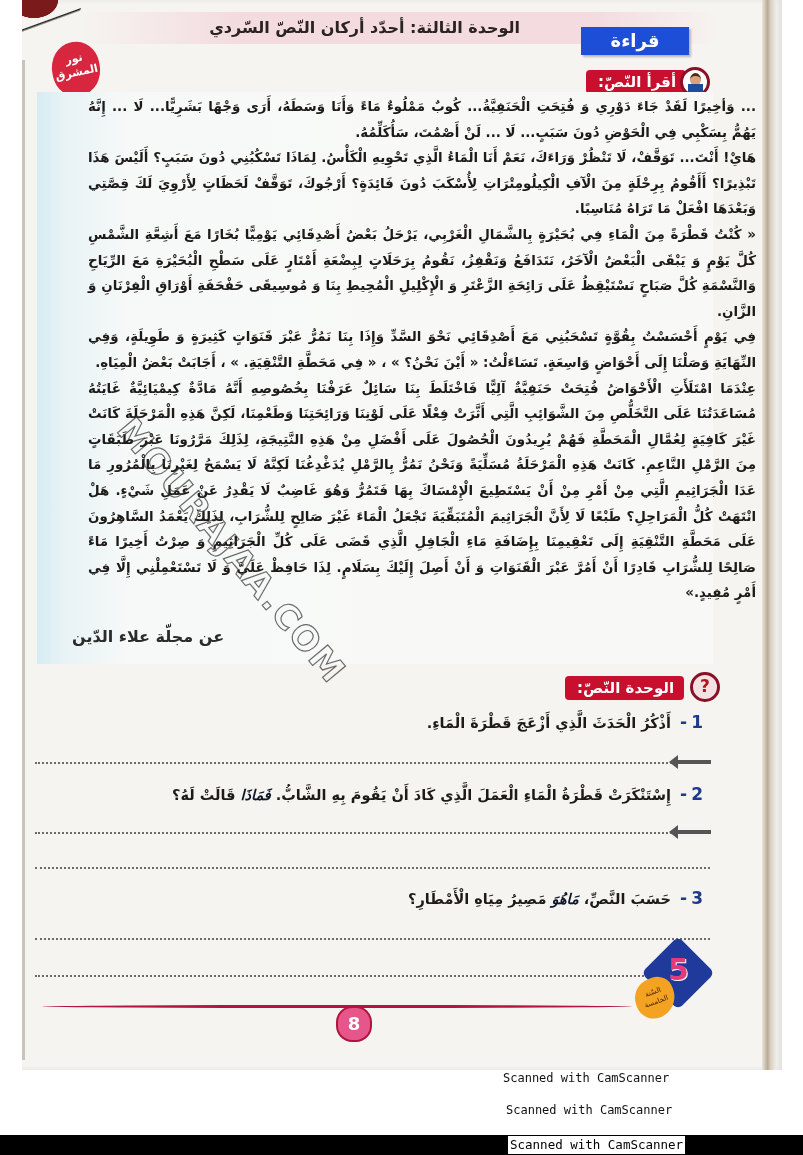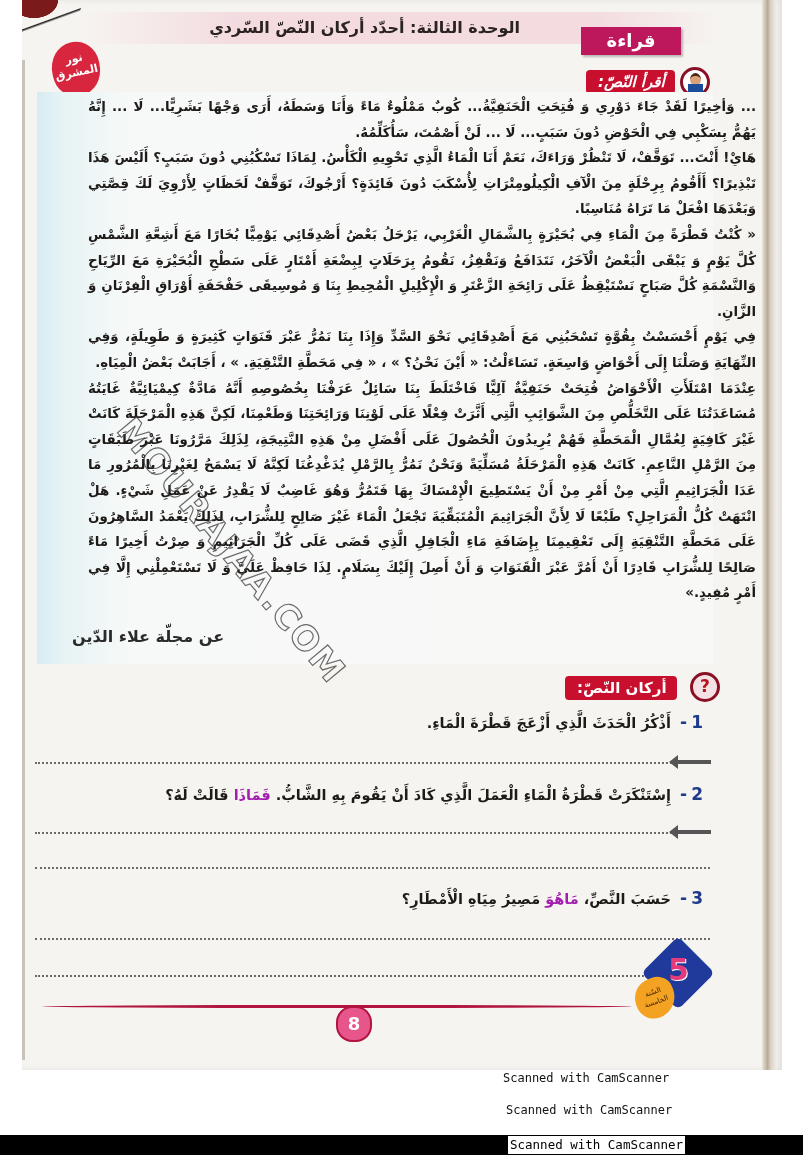--- a/index.html
+++ b/index.html
@@ -24,22 +24,22 @@
     .header-band {
       position: absolute; left: 80px; top: 12px; width: 640px; height: 32px;
       background: linear-gradient(90deg, rgba(246,244,240,0) 0%, #f3dbe0 25%, #f3dbe0 80%, rgba(246,244,240,0) 100%);
       border-radius: 16px;
     }
     .unit-title {
       position: absolute; left: 200px; top: 18px; width: 320px; text-align: right;
       direction: rtl; font-weight: bold; font-size: 16px; color: #2a2320;
     }
     .section-tag {
-      position: absolute; left: 581px; top: 27px; width: 100px; height: 28px;
-      background: #be185d; color: #fff; font-weight: bold; font-size: 18px;
+      position: absolute; left: 581px; top: 27px; width: 108px; height: 28px;
+      background: #1d4ed8; color: #fff; font-weight: bold; font-size: 18px;
       text-align: center; line-height: 28px; direction: rtl;
       box-shadow: 2px 2px 2px rgba(0,0,0,0.25);
     }
     .stamp {
       position: absolute; left: 52px; top: 42px; width: 48px; height: 54px;
       background: #d7263d; border-radius: 50% 45% 50% 45%;
       color: #fff; font-size: 11px; font-weight: bold; text-align: center;
       direction: rtl; line-height: 14px; padding-top: 10px; box-sizing: border-box;
       transform: rotate(-12deg);
     }
@@ -78,21 +78,21 @@
       transform-origin: left top; font-family: "DejaVu Sans", sans-serif;
       font-size: 34px; font-weight: bold; letter-spacing: 2px;
       color: transparent; -webkit-text-stroke: 1.2px #3a3a3a; opacity: 0.75;
       pointer-events: none;
     }
 
     .question {
       position: absolute; right: 100px; direction: rtl; font-size: 14.5px; font-weight: bold; color: #1d1a18;
     }
     .question .num { color: #1e3a8a; font-size: 17px; margin-left: 4px; }
-    .question .hl { color: #a21caf; }
+    .question .hl { color: #0f172a; font-style: italic; }
     .answer-line {
       position: absolute; left: 35px; height: 0; border-top: 2px dotted #6b6b6b;
     }
     .arrow { position: absolute; width: 34px; height: 4px; background: #555; }
     .arrow::before { content: ""; position: absolute; left: -8px; top: -5px; border-right: 9px solid #555; border-top: 7px solid transparent; border-bottom: 7px solid transparent; }
 
     .footer-line {
       position: absolute; left: 42px; top: 1005px; width: 590px; height: 0;
       border-top: 3px solid #b0143f; border-radius: 50%;
     }
@@ -130,35 +130,35 @@
 <div class="page"></div>
 <div class="left-edge"></div>
 <div class="right-edge"></div>
 <div class="corner-art"></div>
 
 <div class="header-band"></div>
 <div class="unit-title">الوحدة الثالثة: أحدّد أركان النّصّ السّردي</div>
 <div class="section-tag">قراءة</div>
 <div class="stamp">نور المشرق</div>
 
-<div class="sub-tag" style="left:586px; top:70px;font-style:italic;">أقرأ النّصّ:</div>
+<div class="sub-tag" style="left:586px; top:70px;">أقرأ النّصّ:</div>
 <div class="tag-icon reader" style="left:680px; top:67px;"></div>
 
 <div class="reading-panel"></div>
 <div class="reading-text">
   <p>... وَأخِيرًا لَقَدْ جَاءَ دَوْرِي وَ فُتِحَتِ الْحَنَفِيَّةُ... كُوبٌ مَمْلُوءٌ مَاءً وَأَنَا وَسَطَهُ، أَرَى وَجْهًا بَشَرِيًّا... لَا ... إِنَّهُ يَهُمُّ بِسَكْبِي فِي الْحَوْضِ دُونَ سَبَبٍ... لَا ... لَنْ أَصْمُتَ، سَأُكَلِّمُهُ.</p>
   <p>هَايْ! أَنْتَ... تَوَقَّفْ، لَا تَنْظُرْ وَرَاءَكَ، نَعَمْ أَنَا الْمَاءُ الَّذِي تَحْوِيهِ الْكَأْسُ. لِمَاذَا تَسْكُبُنِي دُونَ سَبَبٍ؟ أَلَيْسَ هَذَا تَبْذِيرًا؟ أَأَقُومُ بِرِحْلَةٍ مِنَ الْآفِ الْكِيلُومِتْرَاتِ لِأُسْكَبَ دُونَ فَائِدَةٍ؟ أَرْجُوكَ، تَوَقَّفْ لَحَظَاتٍ لِأَرْوِيَ لَكَ قِصَّتِي وَبَعْدَهَا افْعَلْ مَا تَرَاهُ مُنَاسِبًا.</p>
   <p>« كُنْتُ قَطْرَةً مِنَ الْمَاءِ فِي بُحَيْرَةٍ بِالشَّمَالِ الْغَرْبِي، يَرْحَلُ بَعْضُ أَصْدِقَائِي يَوْمِيًّا بُخَارًا مَعَ أَشِعَّةِ الشَّمْسِ كُلَّ يَوْمٍ وَ يَبْقَى الْبَعْضُ الْآخَرُ، نَتَدَافَعُ وَنَقْفِزُ، نَقُومُ بِرَحَلَاتٍ لِبِضْعَةِ أَمْتَارٍ عَلَى سَطْحِ الْبُحَيْرَةِ مَعَ الرِّيَاحِ وَالنَّسْمَةِ كُلَّ صَبَاحٍ نَسْتَيْقِظُ عَلَى رَائِحَةِ الزَّعْتَرِ وَ الْإِكْلِيلِ الْمُحِيطِ بِنَا وَ مُوسِيقَى حَفْحَفَةِ أَوْرَاقِ الْفِرْنَانِ وَ الزَّانِ.</p>
   <p>فِي يَوْمٍ أَحْسَسْتُ بِقُوَّةٍ تَسْحَبُنِي مَعَ أَصْدِقَائِي نَحْوَ السَّدِّ وَإِذَا بِنَا نَمُرُّ عَبْرَ قَنَوَاتٍ كَثِيرَةٍ وَ طَوِيلَةٍ، وَفِي النِّهَايَةِ وَصَلْنَا إِلَى أَحْوَاضٍ وَاسِعَةٍ. تَسَاءَلْتُ: « أَيْنَ نَحْنُ؟ » ، « فِي مَحَطَّةِ التَّنْقِيَةِ. » ، أَجَابَتْ بَعْضُ الْمِيَاهِ.</p>
   <p>عِنْدَمَا امْتَلَأَتِ الْأَحْوَاضُ فُتِحَتْ حَنَفِيَّةٌ آلِيًّا فَاخْتَلَطَ بِنَا سَائِلٌ عَرَفْنَا بِخُصُوصِهِ أَنَّهُ مَادَّةٌ كِيمْيَائِيَّةٌ غَايَتُهُ مُسَاعَدَتُنَا عَلَى التَّخَلُّصِ مِنَ الشَّوَائِبِ الَّتِي أَثَّرَتْ فِعْلًا عَلَى لَوْنِنَا وَرَائِحَتِنَا وَطَعْمِنَا، لَكِنَّ هَذِهِ الْمَرْحَلَةَ كَانَتْ غَيْرَ كَافِيَةٍ لِعُمَّالِ الْمَحَطَّةِ فَهُمْ يُرِيدُونَ الْحُصُولَ عَلَى أَفْضَلِ مِنْ هَذِهِ النَّتِيجَةِ، لِذَلِكَ مَرَّرُونَا عَبْرَ طَبَقَاتٍ مِنَ الرَّمْلِ النَّاعِمِ. كَانَتْ هَذِهِ الْمَرْحَلَةُ مُسَلِّيَةً وَنَحْنُ نَمُرُّ بِالرَّمْلِ يُدَغْدِغُنَا لَكِنَّهُ لَا يَسْمَحُ لِغَيْرِنَا بِالْمُرُورِ مَا عَدَا الْجَرَاثِيمِ الَّتِي مِنْ أَمْرِ مِنْ أَنْ يَسْتَطِيعَ الْإِمْسَاكَ بِهَا فَتَمُرُّ وَهُوَ غَاضِبٌ لَا يَقْدِرُ عَنْ عَمَلِ شَيْءٍ. هَلْ انْتَهَتْ كُلُّ الْمَرَاحِلِ؟ طَبْعًا لَا لِأَنَّ الْجَرَاثِيمَ الْمُتَبَقِّيَةَ تَجْعَلُ الْمَاءَ غَيْرَ صَالِحٍ لِلشُّرَابِ، لِذَلِكَ يَعْمَدُ السَّاهِرُونَ عَلَى مَحَطَّةِ التَّنْقِيَةِ إِلَى تَعْقِيمِنَا بِإِضَافَةِ مَاءِ الْجَافِلِ الَّذِي قَضَى عَلَى كُلِّ الْجَرَاثِيمِ وَ صِرْتُ أَخِيرًا مَاءً صَالِحًا لِلشُّرَابِ قَادِرًا أَنْ أَمُرَّ عَبْرَ الْقَنَوَاتِ وَ أَنْ أَصِلَ إِلَيْكَ بِسَلَامٍ. لِذَا حَافِظْ عَلَيَّ وَ لَا تَسْتَعْمِلْنِي إِلَّا فِي أَمْرٍ مُفِيدٍ.»</p>
 </div>
 <div class="source-note">عن مجلّة علاء الدّين</div>
 <div class="watermark">MOURAJAA.COM</div>
 
-<div class="sub-tag" style="left:565px; top:676px;">أركان النّصّ:</div>
+<div class="sub-tag" style="left:565px; top:676px;">الوحدة النّصّ:</div>
 <div class="tag-icon question" style="left:690px; top:672px;"></div>
 
 <div class="question" style="top:712px;">
   <span class="num">1</span><span class="num">-</span>
   <span>أَذْكُرُ الْحَدَثَ الَّذِي أَزْعَجَ قَطْرَةَ الْمَاءِ.</span>
 </div>
 <div class="answer-line" style="top:762px; width:640px;"></div>
 <div class="arrow" style="left:677px; top:760px;"></div>
 
 <div class="question" style="top:784px;">

